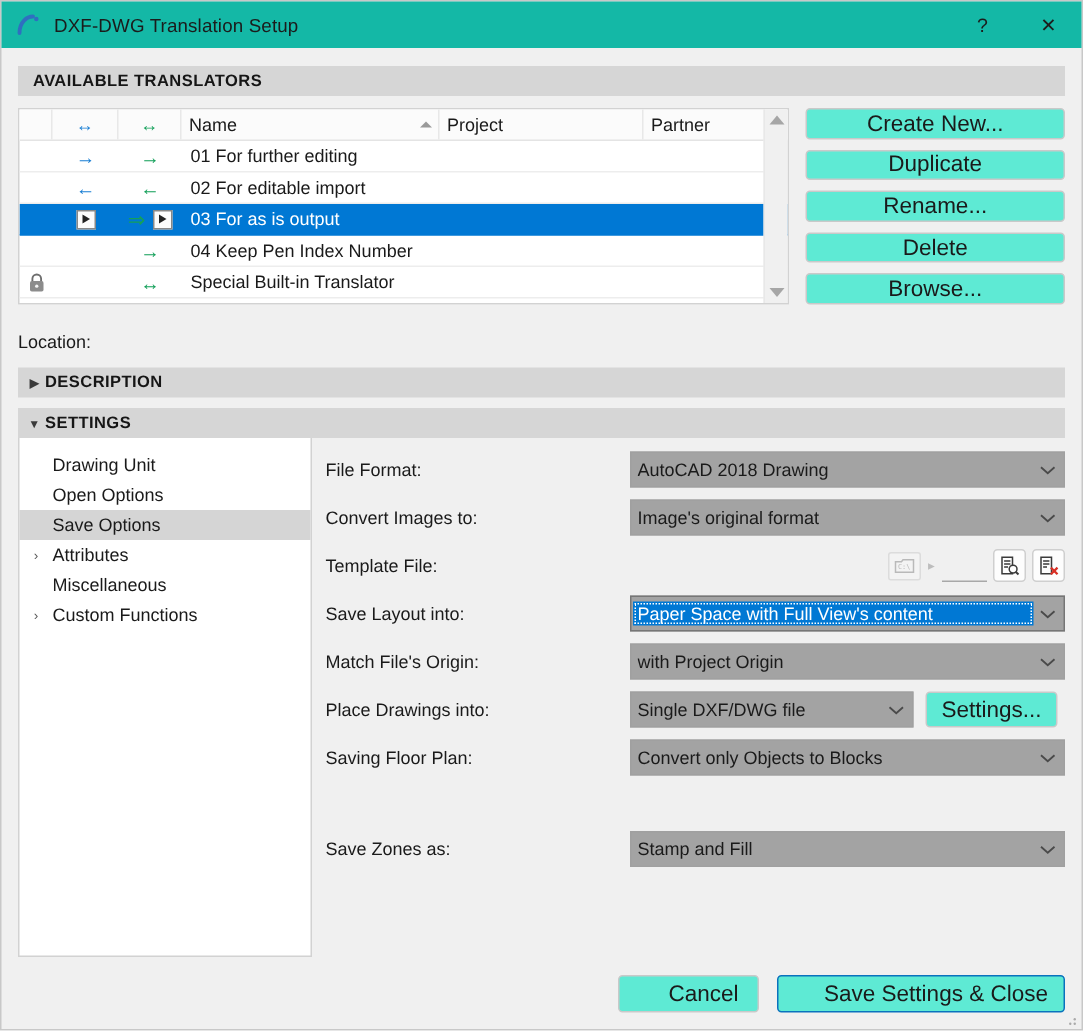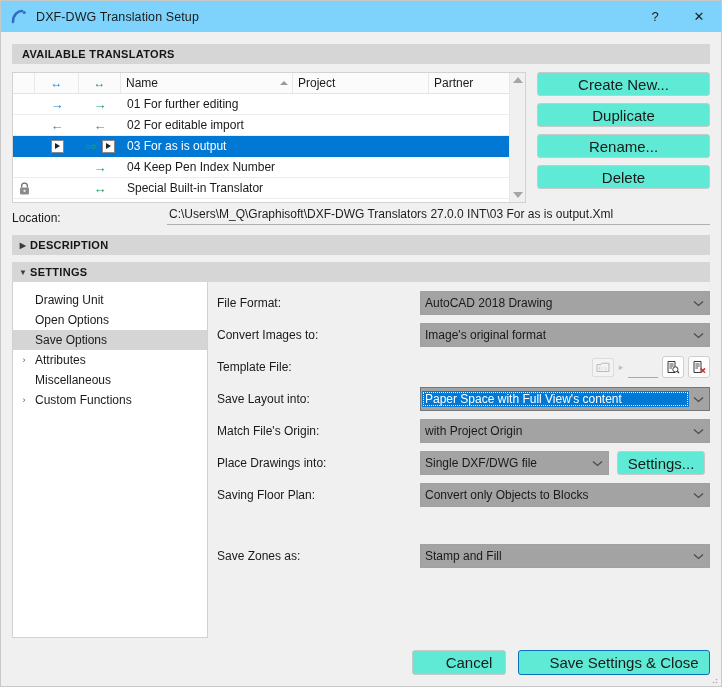--- a/index.html
+++ b/index.html
@@ -19,21 +19,21 @@
     position: relative;
     width: 722px; height: 687px;
     background: #f0f0f0;
     border: 1px solid #c8c8c8;
     display: flex; flex-direction: column;
   }
 
   
   .titlebar {
     height: 31px; flex: 0 0 31px;
-    background: #7dd3fc;
+    background: #14b8a6;
     display: flex; align-items: center;
     padding-left: 9px;
     position: relative;
   }
   .app-logo { width: 18px; height: 18px; flex: 0 0 18px; margin-right: 8px; }
   .title-text {
     font-size: 12.5px; color: #1b1b1b; letter-spacing: .1px;
   }
   .titlebar-controls {
     position: absolute; right: 0; top: 0; height: 31px;
@@ -171,21 +171,21 @@
     font-family: "Liberation Sans", sans-serif;
     font-size: 15px; color: #1a1a1a;
     display: flex; align-items: center; justify-content: center;
     cursor: default;
   }
   .btn.default { border: 1.5px solid #0a72bd; }
 
   
   .location-row {
     display: flex; align-items: flex-end;
-    height: 22px;  gap: 40px;
+    height: 22px; margin-top: 10px;
   }
   .location-label { width: 115px; flex: 0 0 115px; font-size: 12px; }
   .location-field {
     flex: 1 1 auto; height: 21px;
     background: #f0f0f0;
     border-bottom: 1px solid #b0b0b0;
     display: flex; align-items: center;
     font-size: 12px; color: #1d1d1d;
     padding-left: 2px;
   }
@@ -403,26 +403,26 @@
           <span class="sb-arrow sb-up"></span>
           <span class="sb-arrow sb-dn"></span>
         </div>
       </div>
 
       <div class="side-buttons" id="side-buttons">
           <div class="btn">Create New...</div>
           <div class="btn">Duplicate</div>
           <div class="btn">Rename...</div>
           <div class="btn">Delete</div>
+          <div class="btn">Browse...</div>
         </div>
     </div>
 
     <div class="location-row">
       <span class="location-label">Location:</span>
-      <div class="location-field">C:\Users\M_Q\Graphisoft\DXF-DWG Translators 27.0.0 INT\03 For as is output.Xml</div>
     </div>
 
     <div class="section-bar collapsible" id="description-bar">
       <span class="tri">▶</span>
       <span>DESCRIPTION</span>
     </div>
 
     <div class="section-bar collapsible" id="settings-bar">
       <span class="tri">▼</span>
       <span>SETTINGS</span>

